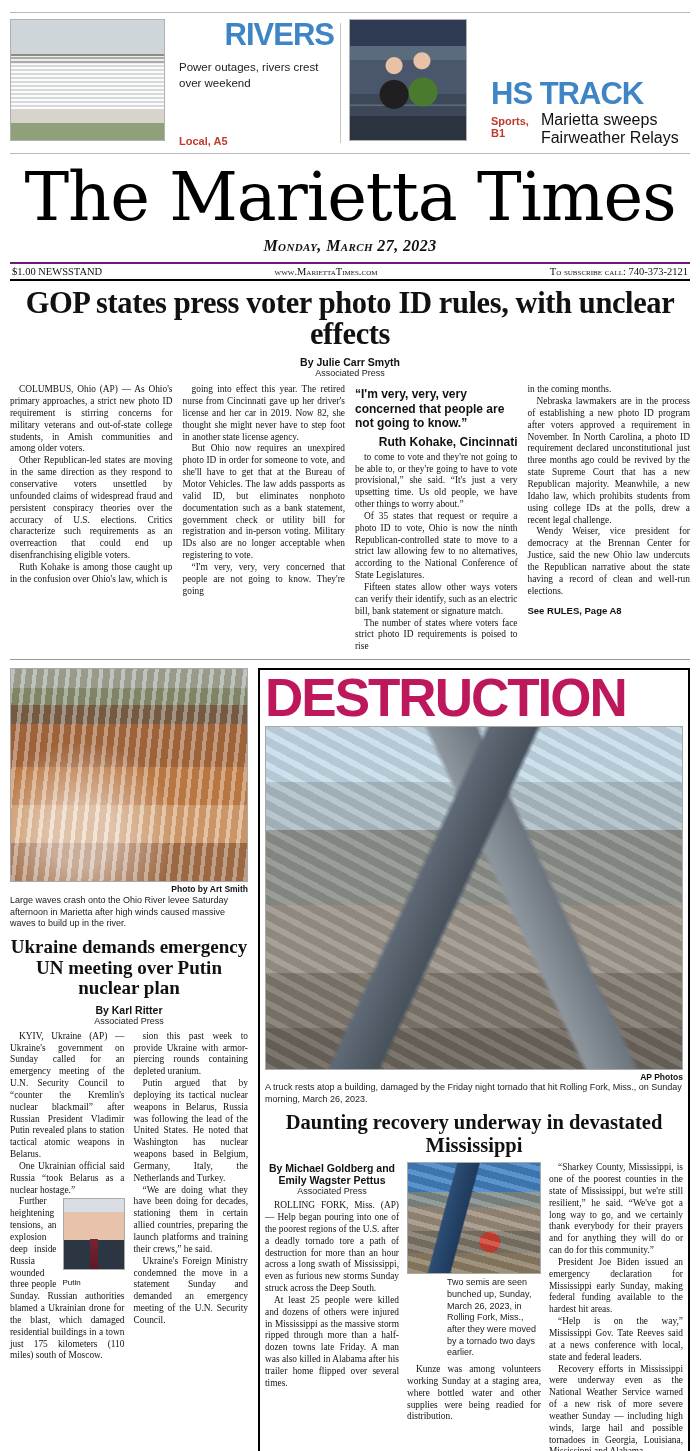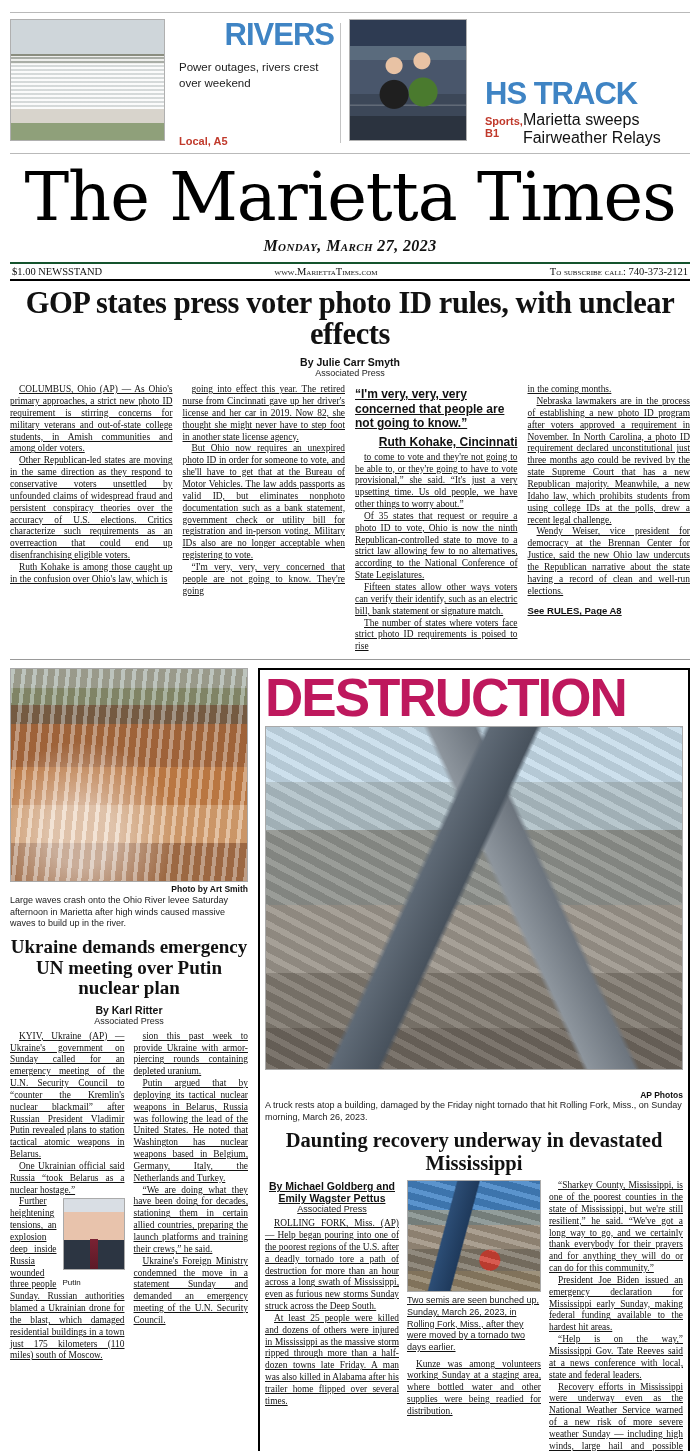--- a/index.html
+++ b/index.html
@@ -17,38 +17,38 @@
   .teaser-rule-bot { border-top: 1px solid #b9b9b9; margin: 0; }
   .teasers { display: flex; align-items: stretch; height: 140px; padding: 6px 0 6px 0; }
   .teaser { display: flex; align-items: stretch; }
   .teaser-left { width: 330px; padding-right: 6px; }
   .teaser-divider { width: 1px; background: #c4c4c4; margin: 4px 8px 4px 0; }
   .teaser-right { flex: 1; }
   .tz-photo { border: 1px solid #b0b0b0; overflow: hidden; position: relative; }
   .tz-photo.river { width: 155px; height: 122px; }
   .tz-photo.track { width: 118px; height: 122px; }
   .tz-text { flex: 1; padding-left: 14px; display: flex; flex-direction: column; }
-  .tz-text.rightcol { padding-left: 18px; justify-content: flex-end; }
+  .tz-text.rightcol { padding-left: 24px; justify-content: flex-end; }
   .kicker {
     font-family: "Liberation Sans", sans-serif;
     font-weight: 700; color: #3f84c4; line-height: 0.88;
     letter-spacing: -1px;
   }
   .kicker.raging { font-size: 31px; text-align: right; margin-top: 2px; }
   .kicker.hs { font-size: 31px; text-align: left; margin-bottom: 4px; }
   .tz-deck {
     font-family: "Liberation Sans", sans-serif;
     font-size: 11.5px; line-height: 1.35; color: #1b1b1b; margin-top: 12px;
   }
   .tz-foot {
     margin-top: auto; display: flex; align-items: baseline; gap: 8px;
     font-family: "Liberation Sans", sans-serif; font-size: 11px;
   }
   .tz-foot .sect { color: #c0392b; font-weight: 700; }
-  .tz-right-foot { display: flex; align-items: baseline; gap: 0; font-family: "Liberation Sans", sans-serif; }
+  .tz-right-foot { display: flex; align-items: baseline; gap: 12px; font-family: "Liberation Sans", sans-serif; }
   .tz-right-foot .sect { color: #c0392b; font-weight: 700; font-size: 11px; }
 
   
   .art-river {
     width: 100%; height: 100%;
     background:
       linear-gradient(#cfd6da 0 28%, #8a8d7f 28% 37%, #e3e6e6 37% 74%, #d8d4cc 74% 86%, #8fa07a 86% 100%);
   }
   .art-river::after {
     content:""; position:absolute; left:0; right:0; top:30%; height:44%;
@@ -75,38 +75,38 @@
     font-weight: 400; font-size: 67px; letter-spacing: -1px;
     line-height: 1; color: #000;
   }
   .dateline-date {
     font-family: "Liberation Serif", serif; font-style: italic;
     font-weight: 700; font-size: 16px; margin-top: 6px; color: #111;
     font-variant: small-caps; letter-spacing: .4px;
   }
   .mast-bar {
     display: flex; justify-content: space-between; align-items: center;
-    border-top: 2px solid #14532d; border-bottom: 2px solid #000;
+    border-top: 2px solid #701a75; border-bottom: 2px solid #000;
     margin-top: 7px; padding: 2px 2px; font-size: 10.5px;
     font-family: "Liberation Serif", serif; font-variant: small-caps;
   }
   .mast-bar .ctr { font-variant: small-caps; }
 
   
   .lead-head {
     font-family: "Liberation Serif", serif; font-weight: 700;
     font-size: 30.5px; line-height: 1.02; text-align: center;
     margin: 7px 0 6px 0; letter-spacing: -.4px;
   }
   .byline { text-align: center; font-family: "Liberation Sans", sans-serif; }
   .byline .who { font-weight: 700; font-size: 10.5px; }
   .byline .org { font-size: 9px; color: #222; }
 
   .cols4 { display: flex; gap: 10px; }
-  .col { flex: 1; min-width: 0; text-decoration: underline; }
+  .col { flex: 1; min-width: 0; }
   .body {
     font-family: "Liberation Serif", serif;
     font-size: 9.4px; line-height: 1.26; text-align: justify;
     color: #121212; hyphens: auto;
   }
   .body p { text-indent: 9px; margin: 0; }
   .body p.noindent { text-indent: 0; }
   .pullquote {
     font-family: "Liberation Sans", sans-serif; font-weight: 700;
     font-size: 12px; line-height: 1.22; color: #111; text-align: left;
@@ -142,21 +142,21 @@
     font-size: 53px; line-height: 0.92; color: #be185d; letter-spacing: -2px;
     margin: 0 0 3px 0;
   }
   .art-tornado { height: 342px; width: 100%;
     background: linear-gradient(#c6dcea 0 16%, #aebfc6 16% 30%, #8c8f8a 30% 52%, #9a9389 52% 72%, #7d766c 72% 88%, #6a6259 88% 100%); position: relative; }
   .art-tornado::after { content:""; position:absolute; inset:0;
     background:
       linear-gradient(115deg, transparent 38%, #5f6a76 39%, #48525d 47%, transparent 48%),
       linear-gradient(65deg, transparent 55%, #8d959d 56%, #6d757e 64%, transparent 65%),
       repeating-linear-gradient(28deg, rgba(255,255,255,.12) 0 6px, rgba(60,60,60,.12) 6px 14px); }
-  .credit-right { font-family: "Liberation Sans", sans-serif; font-weight: 700; font-size: 8.5px; text-align: right; margin-top: 20px; }
+  .credit-right { font-family: "Liberation Sans", sans-serif; font-weight: 700; font-size: 8.5px; text-align: right; margin-top: 2px; }
 
   
   .uk-head { font-family: "Liberation Serif", serif; font-weight: 700;
     font-size: 19px; line-height: 1.08; text-align: center; margin: 7px 0 5px 0; }
   .cols2 { display: flex; gap: 9px; }
   .putin-wrap { float: right; width: 62px; margin: 2px 0 2px 6px; }
   .art-putin { width: 62px; height: 72px; border: 1px solid #aaa;
     background: linear-gradient(#d9dee4 0 18%, #e8c3ac 18% 58%, #2c3542 58% 100%); position: relative; }
   .art-putin::after { content:""; position:absolute; left:44%; top:56%; width:14%; height:44%;
     background: linear-gradient(#7a2233, #5c1a27); }
@@ -315,21 +315,21 @@
             <div class="org">Associated Press</div>
           </div>
           <div class="body" style="margin-top:4px;">
             <p>ROLLING FORK, Miss. (AP) — Help began pouring into one of the poorest regions of the U.S. after a deadly tornado tore a path of destruction for more than an hour across a long swath of Mississippi, even as furious new storms Sunday struck across the Deep South.</p>
             <p>At least 25 people were killed and dozens of others were injured in Mississippi as the massive storm ripped through more than a half-dozen towns late Friday. A man was also killed in Alabama after his trailer home flipped over several times.</p>
 
           </div>
         </div>
         <div class="col">
           <div class="art-debris"></div>
-          <div class="caption" style="margin-top:3px;">Two semis are seen bunched up, Sunday, March 26, 2023, in Rolling Fork, Miss., after they were moved by a tornado two days earlier.</div>
+          <div class="caption" style="margin-top:3px;margin-left:40px;">Two semis are seen bunched up, Sunday, March 26, 2023, in Rolling Fork, Miss., after they were moved by a tornado two days earlier.</div>
           <div class="body" style="margin-top:5px;">
             <p>Kunze was among volunteers working Sunday at a staging area, where bottled water and other supplies were being readied for distribution.</p>
 
           </div>
         </div>
         <div class="col body">
           <p>“Sharkey County, Mississippi, is one of the poorest counties in the state of Mississippi, but we're still resilient,” he said. “We've got a long way to go, and we certainly thank everybody for their prayers and for anything they will do or can do for this community.”</p>
           <p>President Joe Biden issued an emergency declaration for Mississippi early Sunday, making federal funding available to the hardest hit areas.</p>
           <p>“Help is on the way,” Mississippi Gov. Tate Reeves said at a news conference with local, state and federal leaders.</p>
           <p>Recovery efforts in Mississippi were underway even as the National Weather Service warned of a new risk of more severe weather Sunday — including high winds, large hail and possible tornadoes in Georgia, Louisiana, Mississippi and Alabama.</p>

